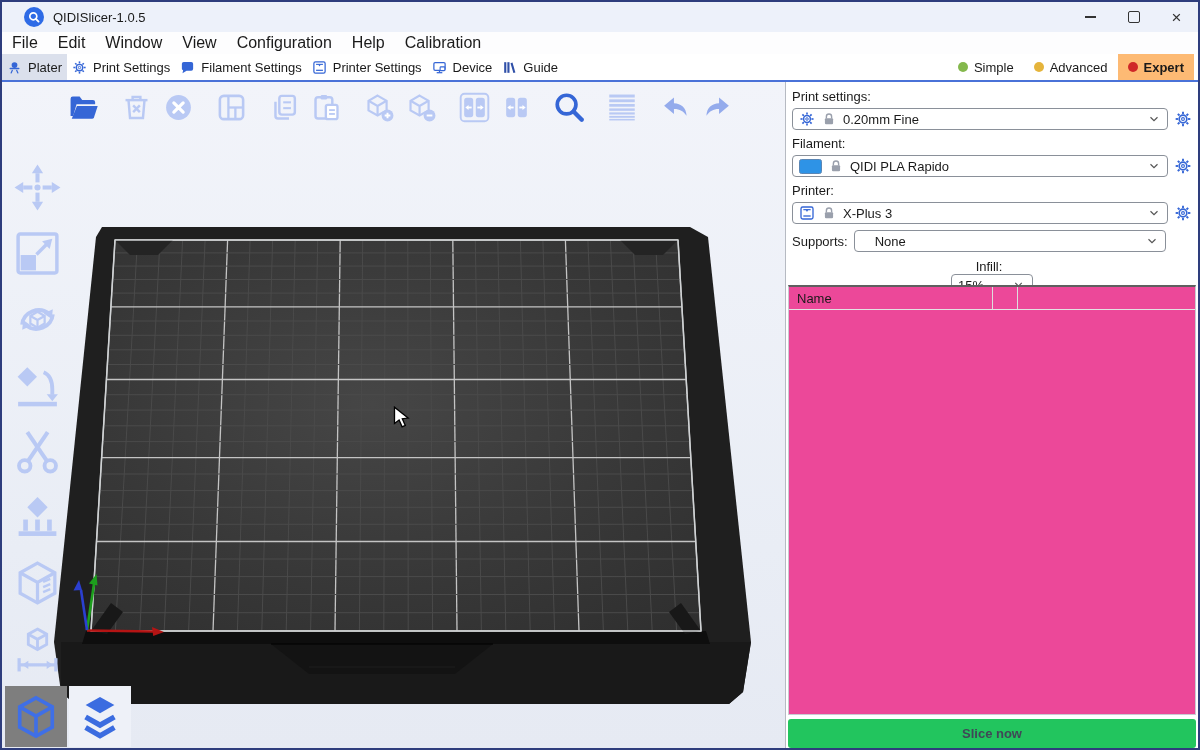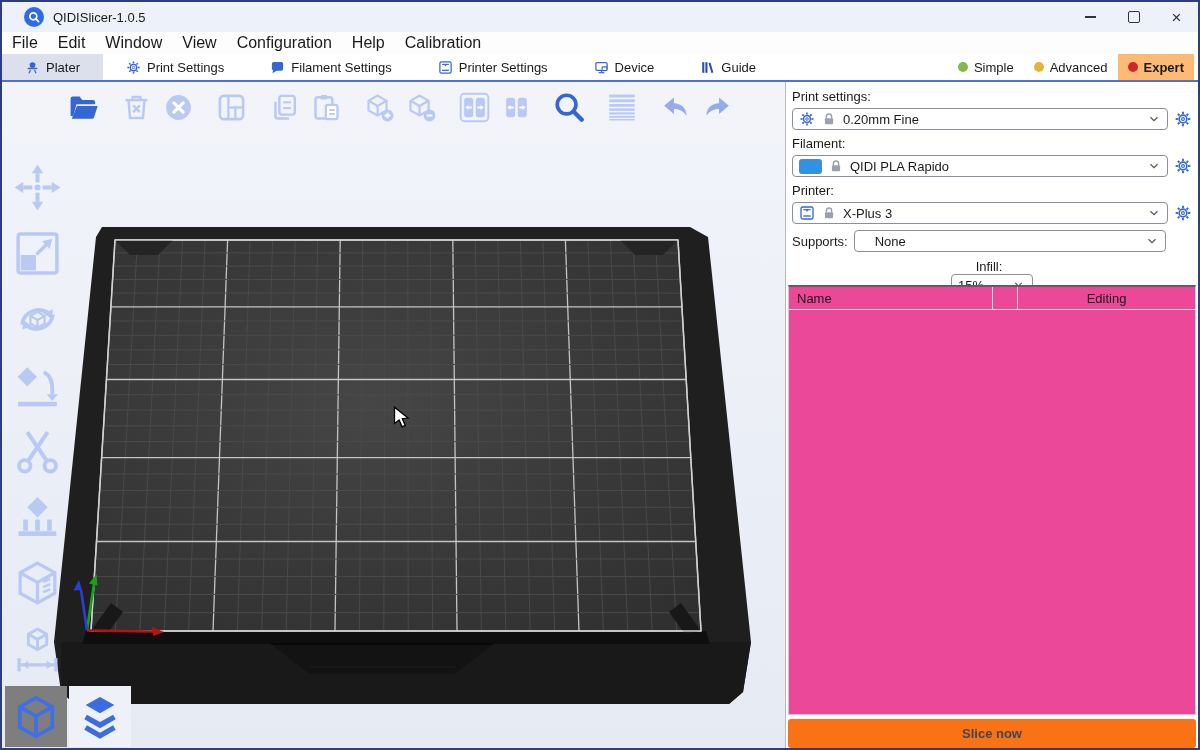--- a/index.html
+++ b/index.html
@@ -12,21 +12,21 @@
   .win-controls{position:absolute;right:0;top:0;height:100%;display:flex;}
   .win-btn{width:43px;display:flex;align-items:center;justify-content:center;color:#333;}
   .glyph-min{width:11px;height:1.6px;background:#333;}
   .glyph-max{width:10px;height:10px;border:1.4px solid #333;border-radius:2px;}
   .glyph-close{font-size:17px;line-height:1;}
   
   .menubar{height:22px;background:#fdfdfe;display:flex;align-items:center;font-size:16px;}
   .menu-item{padding:0 10px;height:100%;display:flex;align-items:center;cursor:default;}
   
   .tabbar{height:26px;background:#fff;border-bottom:2px solid #4a72d8;display:flex;align-items:stretch;font-size:13px;}
-  .tab{display:flex;align-items:center;gap:6px;padding:0 23px;}
+  .tab{display:flex;align-items:center;gap:6px;padding:0 5px;}
   .tab.active{background:#dbe0ec;}
   .tab svg{width:15px;height:15px;}
   .tabicon{color:#3566d6;display:flex;}
   .tabicon.dark{color:#3050a8;}
   .modes{margin-left:auto;display:flex;align-items:stretch;margin-right:4px;}
   .mode{display:flex;align-items:center;gap:6px;padding:0 10px;}
   .mode svg{width:10px;height:10px;}
   .mode.active{background:#fdba74;font-weight:bold;}
   
   .main{position:relative;display:flex;height:666px;}
@@ -67,21 +67,21 @@
   .inline-label{margin-right:6px;}
   .combo.small{flex:none;width:82px;}
   .checkbox{width:15px;height:15px;border:1px solid #7f8792;border-radius:3px;background:#fff;margin-left:6px;}
   .objtable{position:absolute;left:2px;right:2px;top:203px;height:430px;box-sizing:border-box;
             border:1px solid #c8ccd2;border-top:2px solid #5f5f5f;background:#ec4899;}
   .thead{display:flex;height:22px;align-items:center;border-bottom:1px solid #e3e3e3;}
   .th{height:100%;display:flex;align-items:center;box-sizing:border-box;}
   .th1{width:204px;padding-left:8px;border-right:1px solid #ddd;}
   .th2{width:25px;border-right:1px solid #ddd;}
   .th3{flex:1;justify-content:center;}
-  .slicebtn{position:absolute;left:2px;right:2px;top:637px;height:29px;border-radius:3px;background:#f97316;
+  .slicebtn{position:absolute;left:2px;right:2px;top:637px;height:29px;border-radius:3px;background:#22c55e;
             display:flex;align-items:center;justify-content:center;font-weight:bold;color:#404757;}
 </style>
 </head>
 <body>
 
 <svg width="0" height="0" style="position:absolute">
 <defs>
   <symbol id="s-gear" viewBox="0 0 24 24">
     <g stroke="currentColor" stroke-width="2.5" fill="none">
       <line x1="12" y1="2.2" x2="12" y2="5.4"></line>
@@ -710,20 +710,19 @@
           </div>
           <span style="margin-left:26px;">Brim:</span>
           <span class="checkbox"></span>
         </div>
       </div>
 
       <div class="objtable">
         <div class="thead">
           <div class="th th1">Name</div>
           <div class="th th2"></div>
-          <div class="th th3">Editing</div>
         </div>
       </div>
 
       <div class="slicebtn">Slice now</div>
     </div>
   </div>
 </div>
 
 </body></html>

